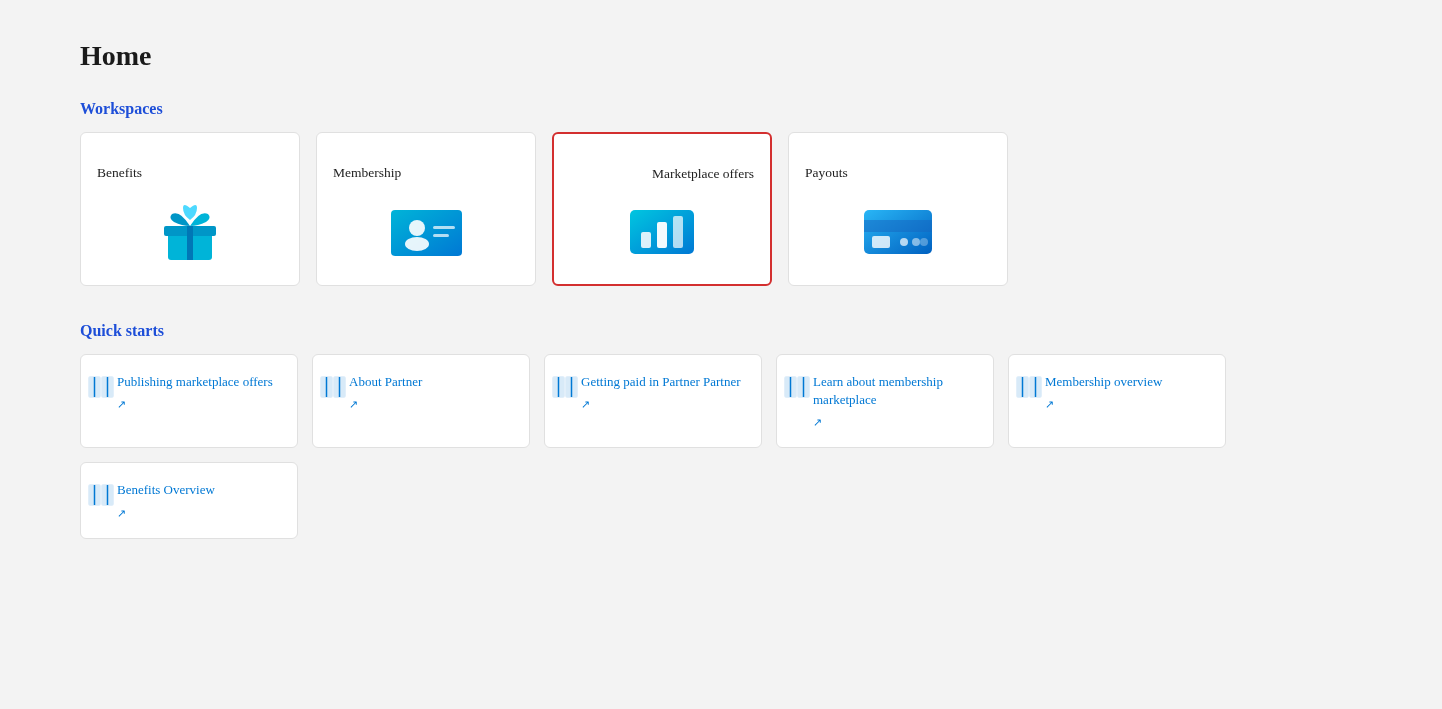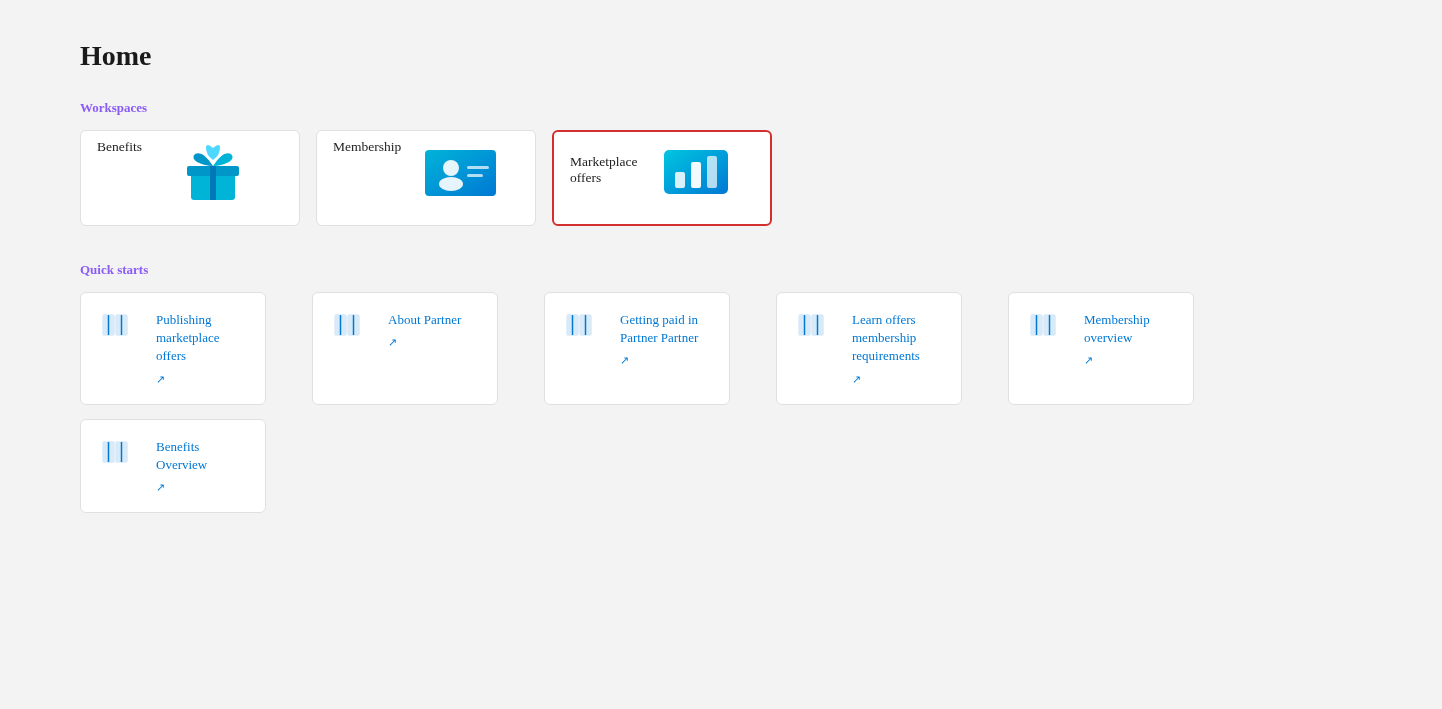--- a/index.html
+++ b/index.html
@@ -13,41 +13,41 @@
       padding: 40px 80px;
       font-family: Liberation Serif, serif;
     }
     .page-title {
       font-size: 28px;
       font-weight: 700;
       margin-bottom: 28px;
       color: #1a1a1a;
     }
     .section-label {
-      font-size: 13px;
+      font-size: 16px;
       font-weight: 600;
-      color: #8b5cf6;
+      color: #1d4ed8;
       margin-bottom: 14px;
     }
     .workspaces-row {
       display: flex;
       gap: 16px;
       margin-bottom: 36px;
       flex-wrap: nowrap;
     }
     .workspace-card {
       background: #fff;
       border-radius: 6px;
       border: 1px solid #e0e0e0;
-      padding: 8px 16px 20px 16px;
+      padding: 32px 16px 20px 16px;
       width: 220px;
       min-width: 180px;
       cursor: pointer;
       display: flex;
-      flex-direction: row;
+      flex-direction: column;
       align-items: flex-start;
     }
     .workspace-card.highlighted {
       border: 2.5px solid #d32f2f;
       outline: none;
       align-items: flex-end;
     }
     .workspace-card-title {
       font-size: 13.5px;
       color: #222;
@@ -58,27 +58,27 @@
       width: 100%;
       display: flex;
       justify-content: center;
       align-items: center;
       height: 64px;
     }
     .quickstart-card {
       background: #fff;
       border-radius: 6px;
       border: 1px solid #e0e0e0;
-      padding: 18px 20px;
-      width: 186px;
+      padding: 18px 6px;
+      width: 218px;
       min-width: 180px;
       cursor: pointer;
       display: flex;
       align-items: flex-start;
-      gap: 27px;
+      gap: 2px;
     }
     .quickstart-icon {
       color: #0078d4;
       font-size: 22px;
       flex-shrink: 0;
       margin-top: 2px;
     }
     .quickstart-text {
       display: flex;
       flex-direction: column;
@@ -159,20 +159,43 @@
             </linearGradient>
           </defs>
 
           <rect x="14" y="30" width="10" height="16" rx="2" fill="white" opacity="0.85"></rect>
           <rect x="30" y="20" width="10" height="26" rx="2" fill="white" opacity="0.95"></rect>
           <rect x="46" y="14" width="10" height="32" rx="2" fill="white" opacity="0.7"></rect>
         </svg>
       </div>
     </div>
 
+    <div class="workspace-card">
+      <span class="workspace-card-title">Payouts</span>
+      <div class="workspace-icon-area">
+        <svg width="72" height="54" viewBox="0 0 72 54">
+
+          <rect x="2" y="6" width="68" height="44" rx="5" fill="url(#lgpay)"></rect>
+          <defs>
+            <linearGradient id="lgpay" x1="0" y1="0" x2="1" y2="1">
+              <stop offset="0%" stop-color="#29b6f6"></stop>
+              <stop offset="100%" stop-color="#0060c0"></stop>
+            </linearGradient>
+          </defs>
+
+          <rect x="2" y="16" width="68" height="12" fill="#1565c0" opacity="0.5"></rect>
+
+          <rect x="10" y="32" width="18" height="12" rx="2" fill="white" opacity="0.8"></rect>
+
+          <circle cx="42" cy="38" r="4" fill="white" opacity="0.7"></circle>
+          <circle cx="54" cy="38" r="4" fill="white" opacity="0.5"></circle>
+          <circle cx="62" cy="38" r="4" fill="white" opacity="0.3"></circle>
+        </svg>
+      </div>
+    </div>
 
   </div>
 
   <div class="section-label">Quick starts</div>
   <div style="display:grid; grid-template-columns: repeat(5, 218px); gap: 14px;">
 
     <div class="quickstart-card">
       <span class="quickstart-icon">
         <svg width="28" height="24" viewBox="0 0 28 24" fill="none">
           <rect x="2" y="2" width="11" height="20" rx="1" fill="#0078d4" opacity="0.15" stroke="#0078d4" stroke-width="1.5"></rect>
@@ -220,21 +243,21 @@
     <div class="quickstart-card">
       <span class="quickstart-icon">
         <svg width="28" height="24" viewBox="0 0 28 24" fill="none">
           <rect x="2" y="2" width="11" height="20" rx="1" fill="#0078d4" opacity="0.15" stroke="#0078d4" stroke-width="1.5"></rect>
           <rect x="15" y="2" width="11" height="20" rx="1" fill="#0078d4" opacity="0.15" stroke="#0078d4" stroke-width="1.5"></rect>
           <line x1="7.5" y1="2" x2="7.5" y2="22" stroke="#0078d4" stroke-width="1.5"></line>
           <line x1="20.5" y1="2" x2="20.5" y2="22" stroke="#0078d4" stroke-width="1.5"></line>
         </svg>
       </span>
       <div class="quickstart-text">
-        <span class="quickstart-title">Learn offers membership requirements</span>
+        <span class="quickstart-title">Learn about membership marketplace</span>
         <span class="quickstart-ext-icon">↗</span>
       </div>
     </div>
 
     <div class="quickstart-card">
       <span class="quickstart-icon">
         <svg width="28" height="24" viewBox="0 0 28 24" fill="none">
           <rect x="2" y="2" width="11" height="20" rx="1" fill="#0078d4" opacity="0.15" stroke="#0078d4" stroke-width="1.5"></rect>
           <rect x="15" y="2" width="11" height="20" rx="1" fill="#0078d4" opacity="0.15" stroke="#0078d4" stroke-width="1.5"></rect>
           <line x1="7.5" y1="2" x2="7.5" y2="22" stroke="#0078d4" stroke-width="1.5"></line>

